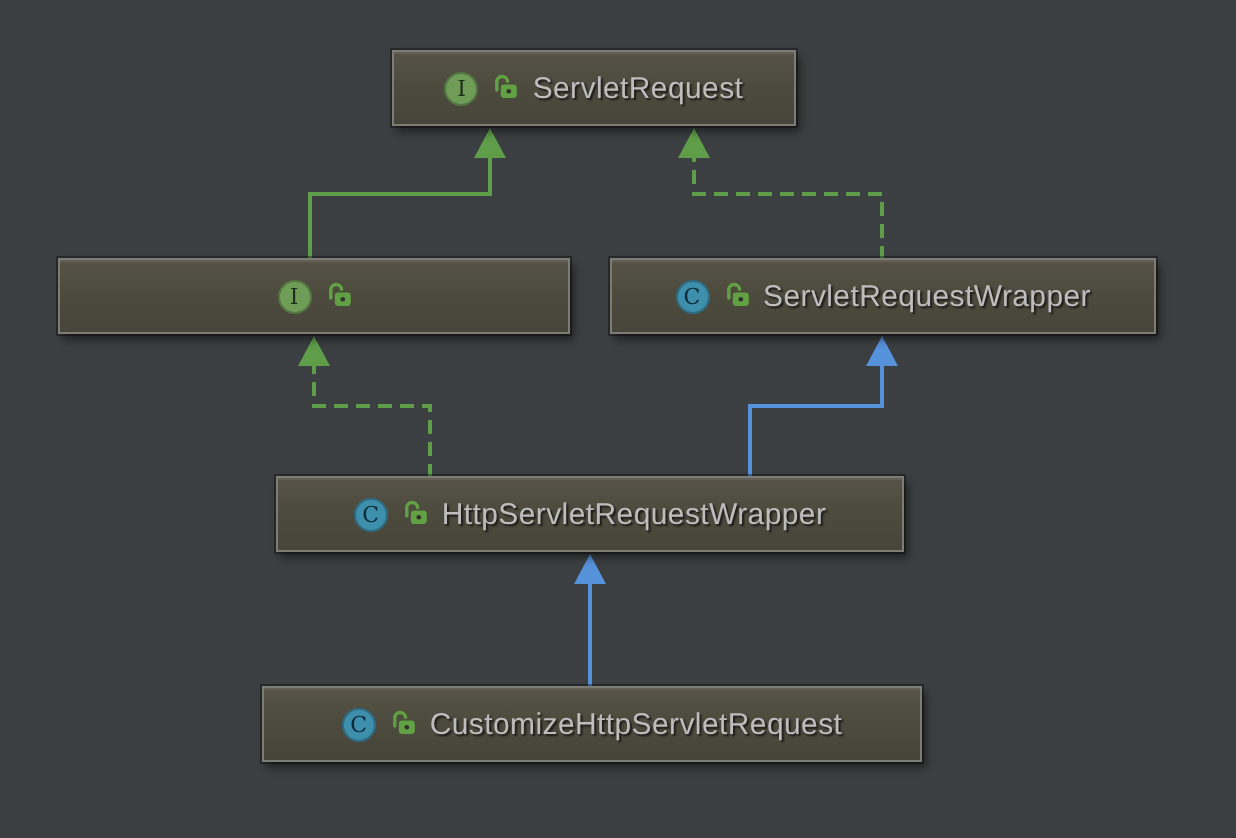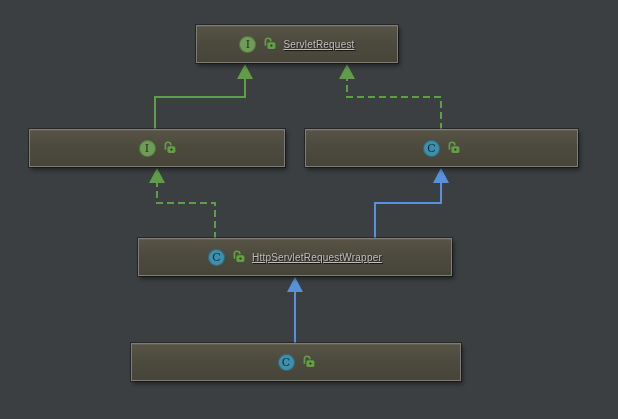--- a/index.html
+++ b/index.html
@@ -19,25 +19,24 @@
     justify-content:center;
     gap:7px;
     padding:0 10px;
     background:linear-gradient(180deg,#575347 0%,#4d4a3e 45%,#474539 100%);
     border:1px solid #7d7d76;
     box-shadow:0 0 0 1px rgba(0,0,0,.35), 2px 3px 4px rgba(0,0,0,.45), inset 0 1px 0 rgba(255,255,255,.08);
     cursor:default;
   }
   .node .label{
     color:#bdbdbd;
-    font-size:10px;
+    font-size:15px;
     letter-spacing:.2px;
     text-shadow:1px 1px 1px rgba(0,0,0,.65);
     white-space:nowrap;
-    text-decoration:underline;
   }
   .kind-icon{
     width:17px;height:17px;
     border-radius:50%;
     display:flex;align-items:center;justify-content:center;
     font-family:"DejaVu Serif", serif;
     font-size:11px;
     color:rgba(10,20,10,.8);
     box-shadow:inset 0 0 0 1px rgba(0,0,0,.25);
     flex:0 0 auto;
@@ -105,34 +104,36 @@
     </svg>
   </div>
 
   <div class="node" id="node-servlet-request-wrapper">
     <span class="kind-icon kind-class">C</span>
     <svg class="lock-icon" width="13" height="14" viewBox="0 0 13 14">
       <path d="M2.4 9 V5.2 a2.7 2.7 0 0 1 5.4 -0.5" fill="none" stroke="#61a144" stroke-width="1.7" stroke-linecap="round"></path>
       <rect x="4.4" y="6.2" width="8" height="6.8" rx="1.7" fill="#61a144"></rect>
       <circle cx="8.4" cy="9.6" r="1.15" fill="#31312a"></circle>
     </svg>
+    <span class="label">ServletRequestWrapper</span>
   </div>
 
   <div class="node" id="node-http-servlet-request-wrapper">
     <span class="kind-icon kind-class">C</span>
     <svg class="lock-icon" width="13" height="14" viewBox="0 0 13 14">
       <path d="M2.4 9 V5.2 a2.7 2.7 0 0 1 5.4 -0.5" fill="none" stroke="#61a144" stroke-width="1.7" stroke-linecap="round"></path>
       <rect x="4.4" y="6.2" width="8" height="6.8" rx="1.7" fill="#61a144"></rect>
       <circle cx="8.4" cy="9.6" r="1.15" fill="#31312a"></circle>
     </svg>
     <span class="label">HttpServletRequestWrapper</span>
   </div>
 
   <div class="node" id="node-customize-http-servlet-request">
     <span class="kind-icon kind-class">C</span>
     <svg class="lock-icon" width="13" height="14" viewBox="0 0 13 14">
       <path d="M2.4 9 V5.2 a2.7 2.7 0 0 1 5.4 -0.5" fill="none" stroke="#61a144" stroke-width="1.7" stroke-linecap="round"></path>
       <rect x="4.4" y="6.2" width="8" height="6.8" rx="1.7" fill="#61a144"></rect>
       <circle cx="8.4" cy="9.6" r="1.15" fill="#31312a"></circle>
     </svg>
+    <span class="label">CustomizeHttpServletRequest</span>
   </div>
 
 </div>
 
 </body></html>

